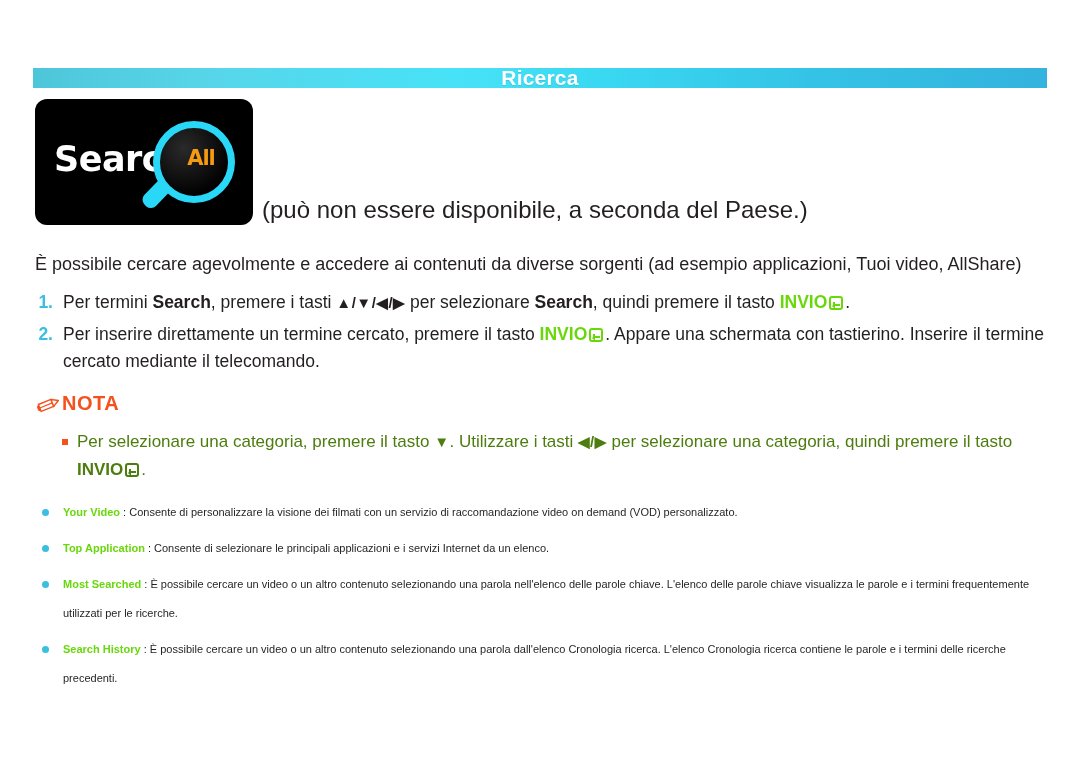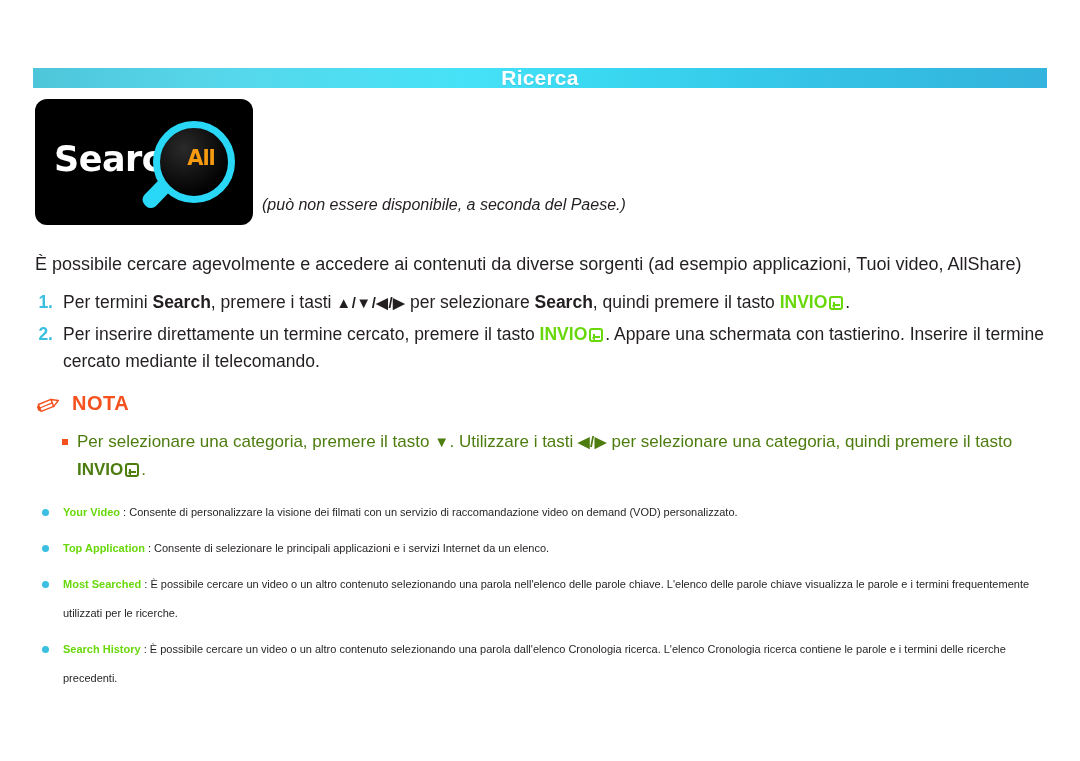--- a/index.html
+++ b/index.html
@@ -109,23 +109,22 @@
     font-weight: bold;
     letter-spacing: -1px;
     font-family: "DejaVu Sans", sans-serif;
   }
 
   
   .caption {
     position: absolute;
     left: 262px;
     top: 196px;
-    font-size: 16px;
+    font-size: 24px;
     color: #231f20;
-    font-style: italic;
   }
 
   
   .intro {
     position: absolute;
     left: 35px;
     top: 254px;
     width: 1014px;
     font-size: 18px;
     color: #231f20;
@@ -200,21 +199,20 @@
     border-right: 3px solid currentColor;
   }
 
   
   .nota-head {
     position: absolute;
     left: 36px;
     top: 392px;
     display: flex;
     align-items: center;
-    gap: 10px;
   }
   .pencil-icon { display: block; }
   .nota-label {
     color: #f4511e;
     font-size: 20px;
     font-weight: bold;
     letter-spacing: 0.5px;
   }
   .nota-body {
     position: absolute;

